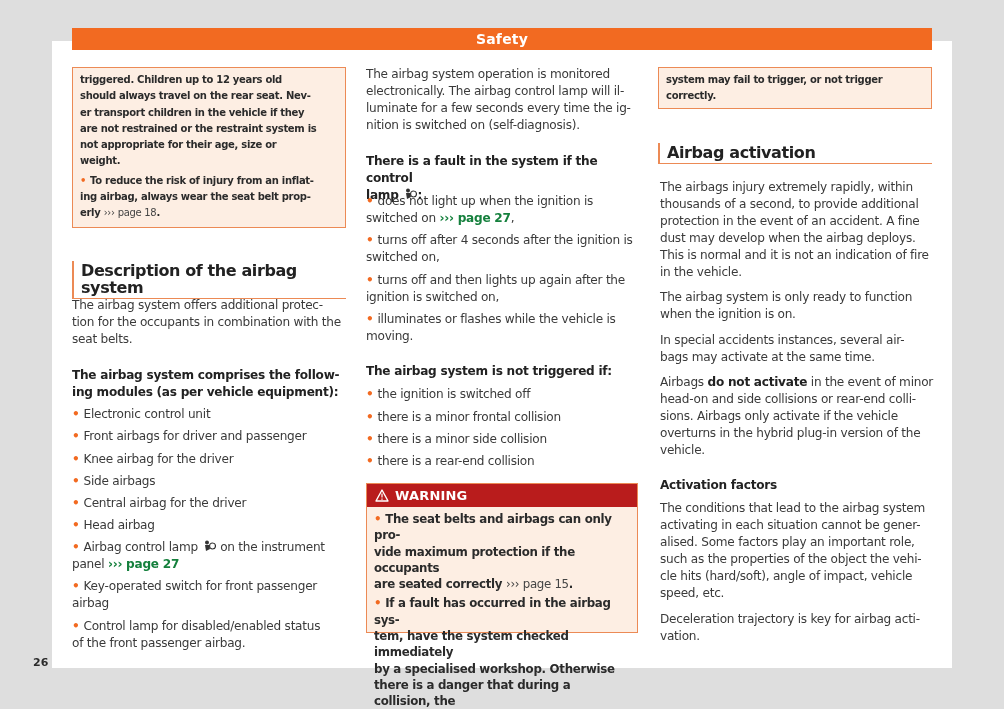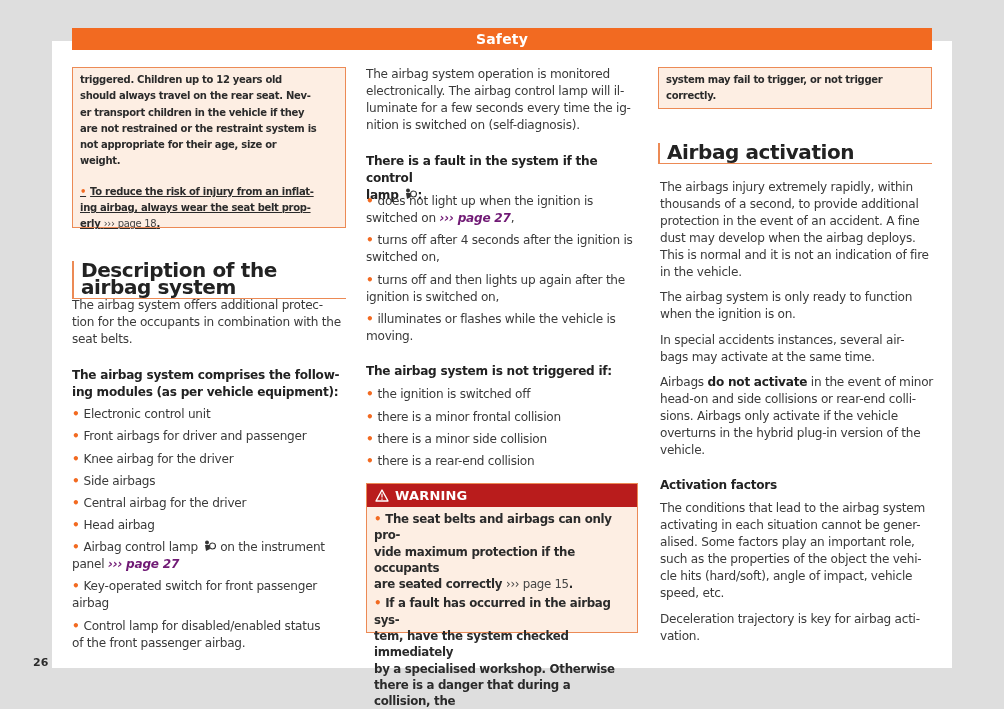--- a/index.html
+++ b/index.html
@@ -29,30 +29,30 @@
   .col2 { left: 366px; width: 272px; }
   .col3 { left: 660px; width: 272px; }
 
   .note-box {
     background: #fdeee3;
     border: 1.5px solid #ec8a55;
     padding: 4px 7px 5px 7px;
     font-weight: bold; color: #2b2b2b;
     font-size: 10px; line-height: 16.3px; letter-spacing: -0.3px;
   }
-  .note-box p + p { margin-top: 14px; text-decoration: underline; }
+  .note-box p + p { margin-top: 3px; }
   .bullet { color: #f26a21; font-weight: bold; margin-right: 4px; }
   .ref { font-weight: normal; color: #444; }
-  .ref-strong { font-weight: bold; color: #701a75; font-style: italic; }
+  .ref-strong { font-weight: bold; color: #15803d; }
 
   .section-title {
     border-left: 2px solid #ec8a55;
     border-bottom: 1.5px solid #ec8a55;
     padding: 1px 0 2px 7px;
-    font-size: 20px; font-weight: bold; color: #222;
+    font-size: 16px; font-weight: bold; color: #222;
     letter-spacing: -0.4px;
   }
   .para { color: #3a3a3a; }
   .subhead { font-weight: bold; color: #222; }
   .list-item { color: #3a3a3a; }
 
   .warning-box {
     border: 1.5px solid #ec8a55;
     background: #fdeee3;
   }

